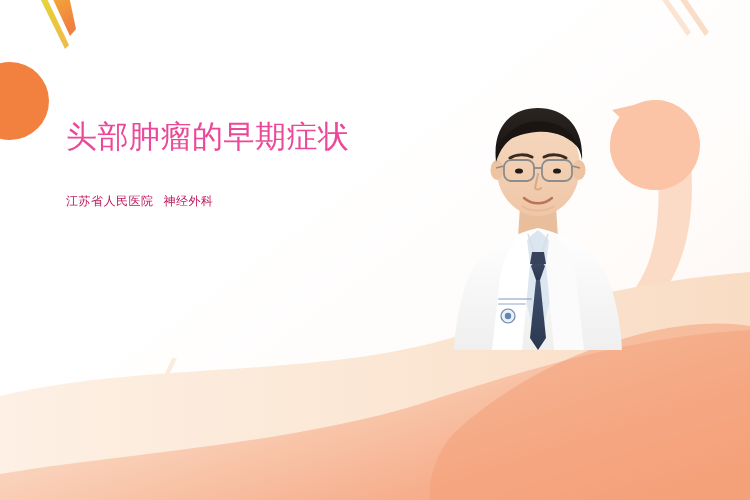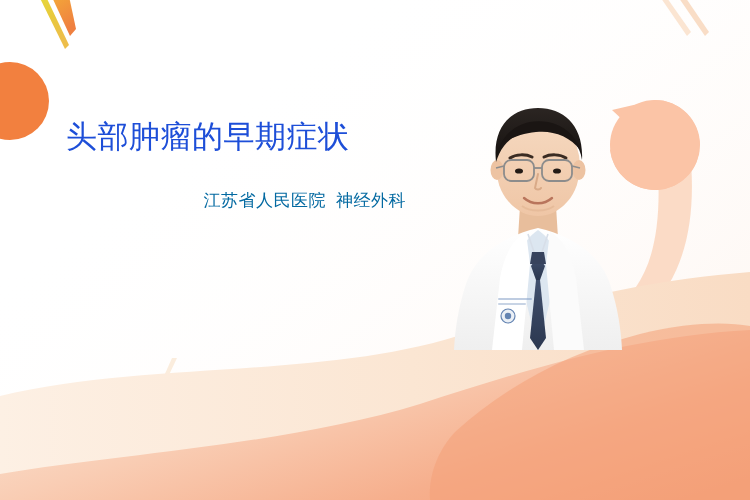--- a/index.html
+++ b/index.html
@@ -48,21 +48,21 @@
   
   .text-block {
     position: absolute;
     left: 66px;
     top: 116px;
     width: 340px;
   }
   .title {
     font-size: 31px;
     line-height: 42px;
-    color: #1d4ed8;
+    color: #ec4899;
     letter-spacing: 0.5px;
     font-weight: 400;
     margin: 0;
     width: 330px;
   }
   .credentials {
     margin-top: 28px;
   }
   .cred-line1 {
     font-size: 17.5px;
@@ -73,27 +73,26 @@
     color: #F2714C;
     font-weight: bold;
     letter-spacing: 0.5px;
   }
   .doctor-title {
     color: #F0937A;
     margin-left: 14px;
     letter-spacing: 0.5px;
   }
   .cred-line2 {
-    font-size: 17px;
+    font-size: 12px;
     line-height: 30px;
-    color: #0369a1;
+    color: #be185d;
     letter-spacing: 0.5px;
     white-space: nowrap;
     margin-top: 3px;
-    text-align: right;
   }
   .hosp-dept {
     margin-left: 10px;
   }
 </style>
 </head>
 <body>
 
 <div id="card">
 

